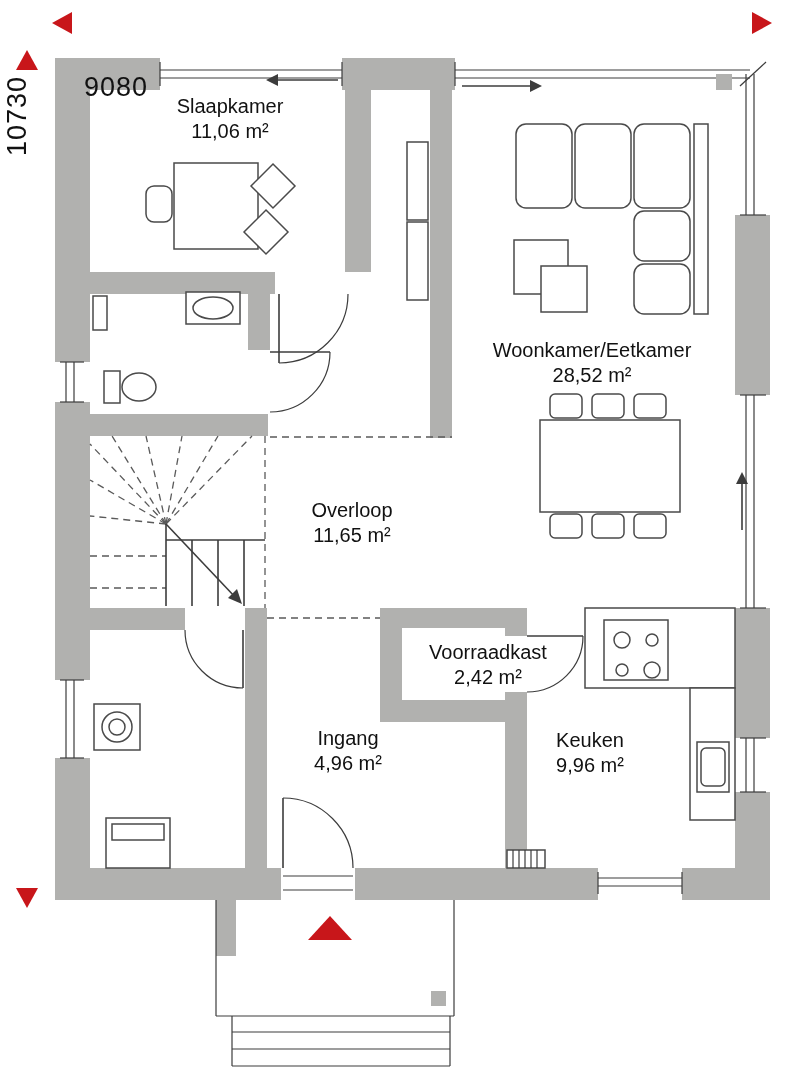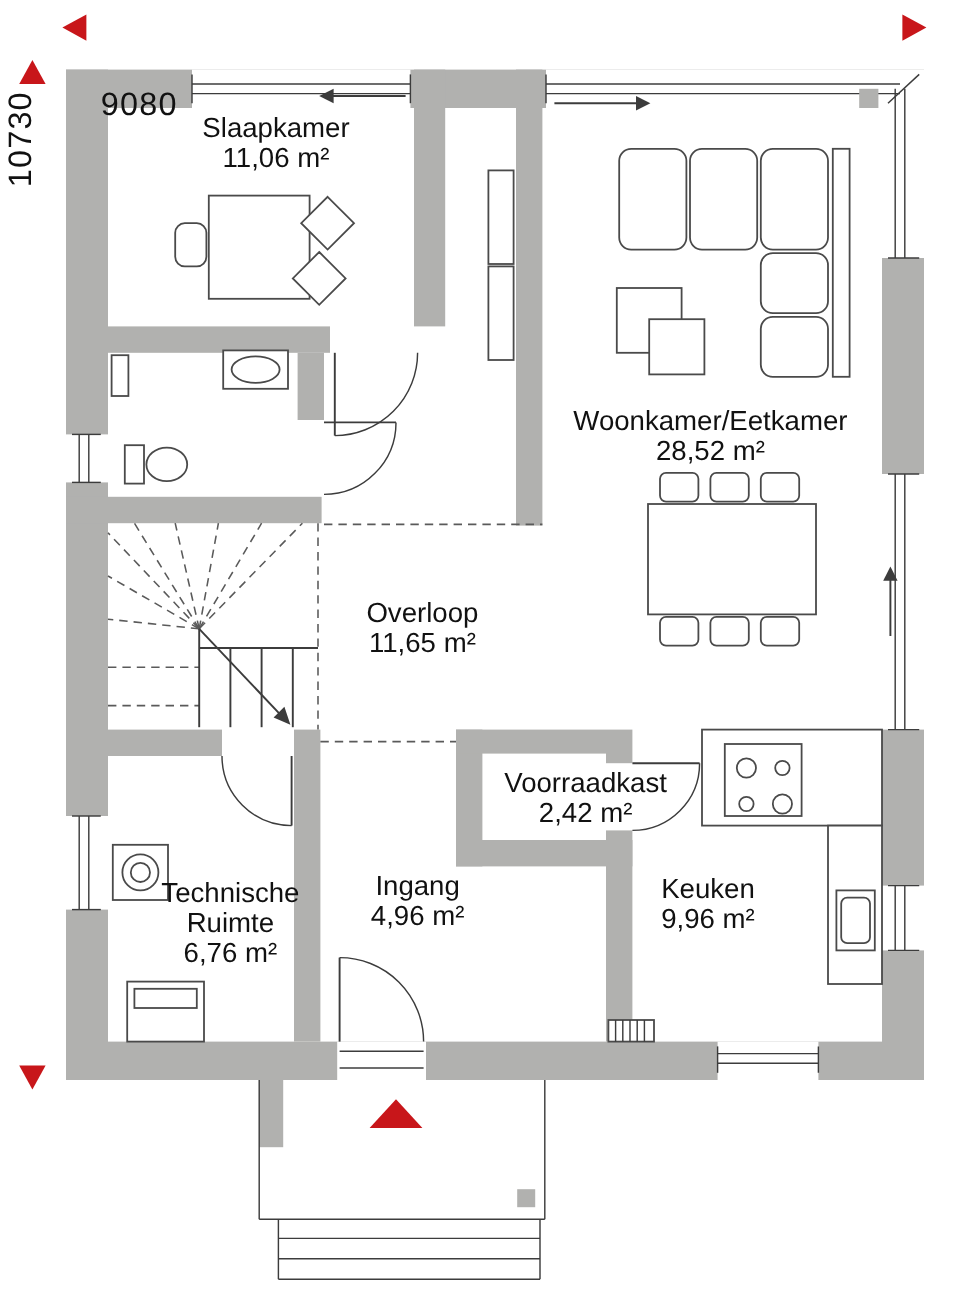--- a/index.html
+++ b/index.html
@@ -8,21 +8,21 @@
   .canvas svg{position:absolute;left:0;top:0;}
   .wall{fill:#b1b1af;}
   .cut{fill:#ffffff;}
   .ln{stroke:#3c3c3c;stroke-width:1.6;fill:none;}
   .thin{stroke:#3c3c3c;stroke-width:1.2;fill:none;}
   .furn{fill:#ffffff;stroke:#4a4a4a;stroke-width:1.5;}
   .dash{stroke:#5a5a5a;stroke-width:1.3;fill:none;stroke-dasharray:7 5;}
   .red{fill:#c8161a;}
   .dk{fill:#3c3c3c;}
   .room-label{position:absolute;transform:translateX(-50%);text-align:center;
-              font-size:23px;line-height:25px;white-space:nowrap;color:#111;}
+              font-size:20px;line-height:25px;white-space:nowrap;color:#111;}
   .room-label span{display:block;}
   .room-label.wrap{white-space:normal;width:150px;}
   .dim{position:absolute;font-size:27px;letter-spacing:1px;color:#111;}
   .dim-top{left:84px;top:24px;margin-top:48px;}
   .dim-left{left:2px;top:164px;width:96px;text-align:center;
             transform:rotate(-90deg);transform-origin:0 0;}
 </style>
 </head>
 <body>
 
@@ -292,24 +292,20 @@
     <span>28,52 m²</span>
   </div>
   <div class="room-label" style="left:352px;top:498px">
     <span>Overloop</span>
     <span>11,65 m²</span>
   </div>
   <div class="room-label" style="left:488px;top:640px">
     <span>Voorraadkast</span>
     <span>2,42 m²</span>
   </div>
-  <div class="room-label wrap" style="left:192px;top:732px">
-    <span>Technische Ruimte</span>
-    <span>6,76 m²</span>
-  </div>
   <div class="room-label" style="left:348px;top:726px">
     <span>Ingang</span>
     <span>4,96 m²</span>
   </div>
   <div class="room-label" style="left:590px;top:728px">
     <span>Keuken</span>
     <span>9,96 m²</span>
   </div>
 
 </div>

